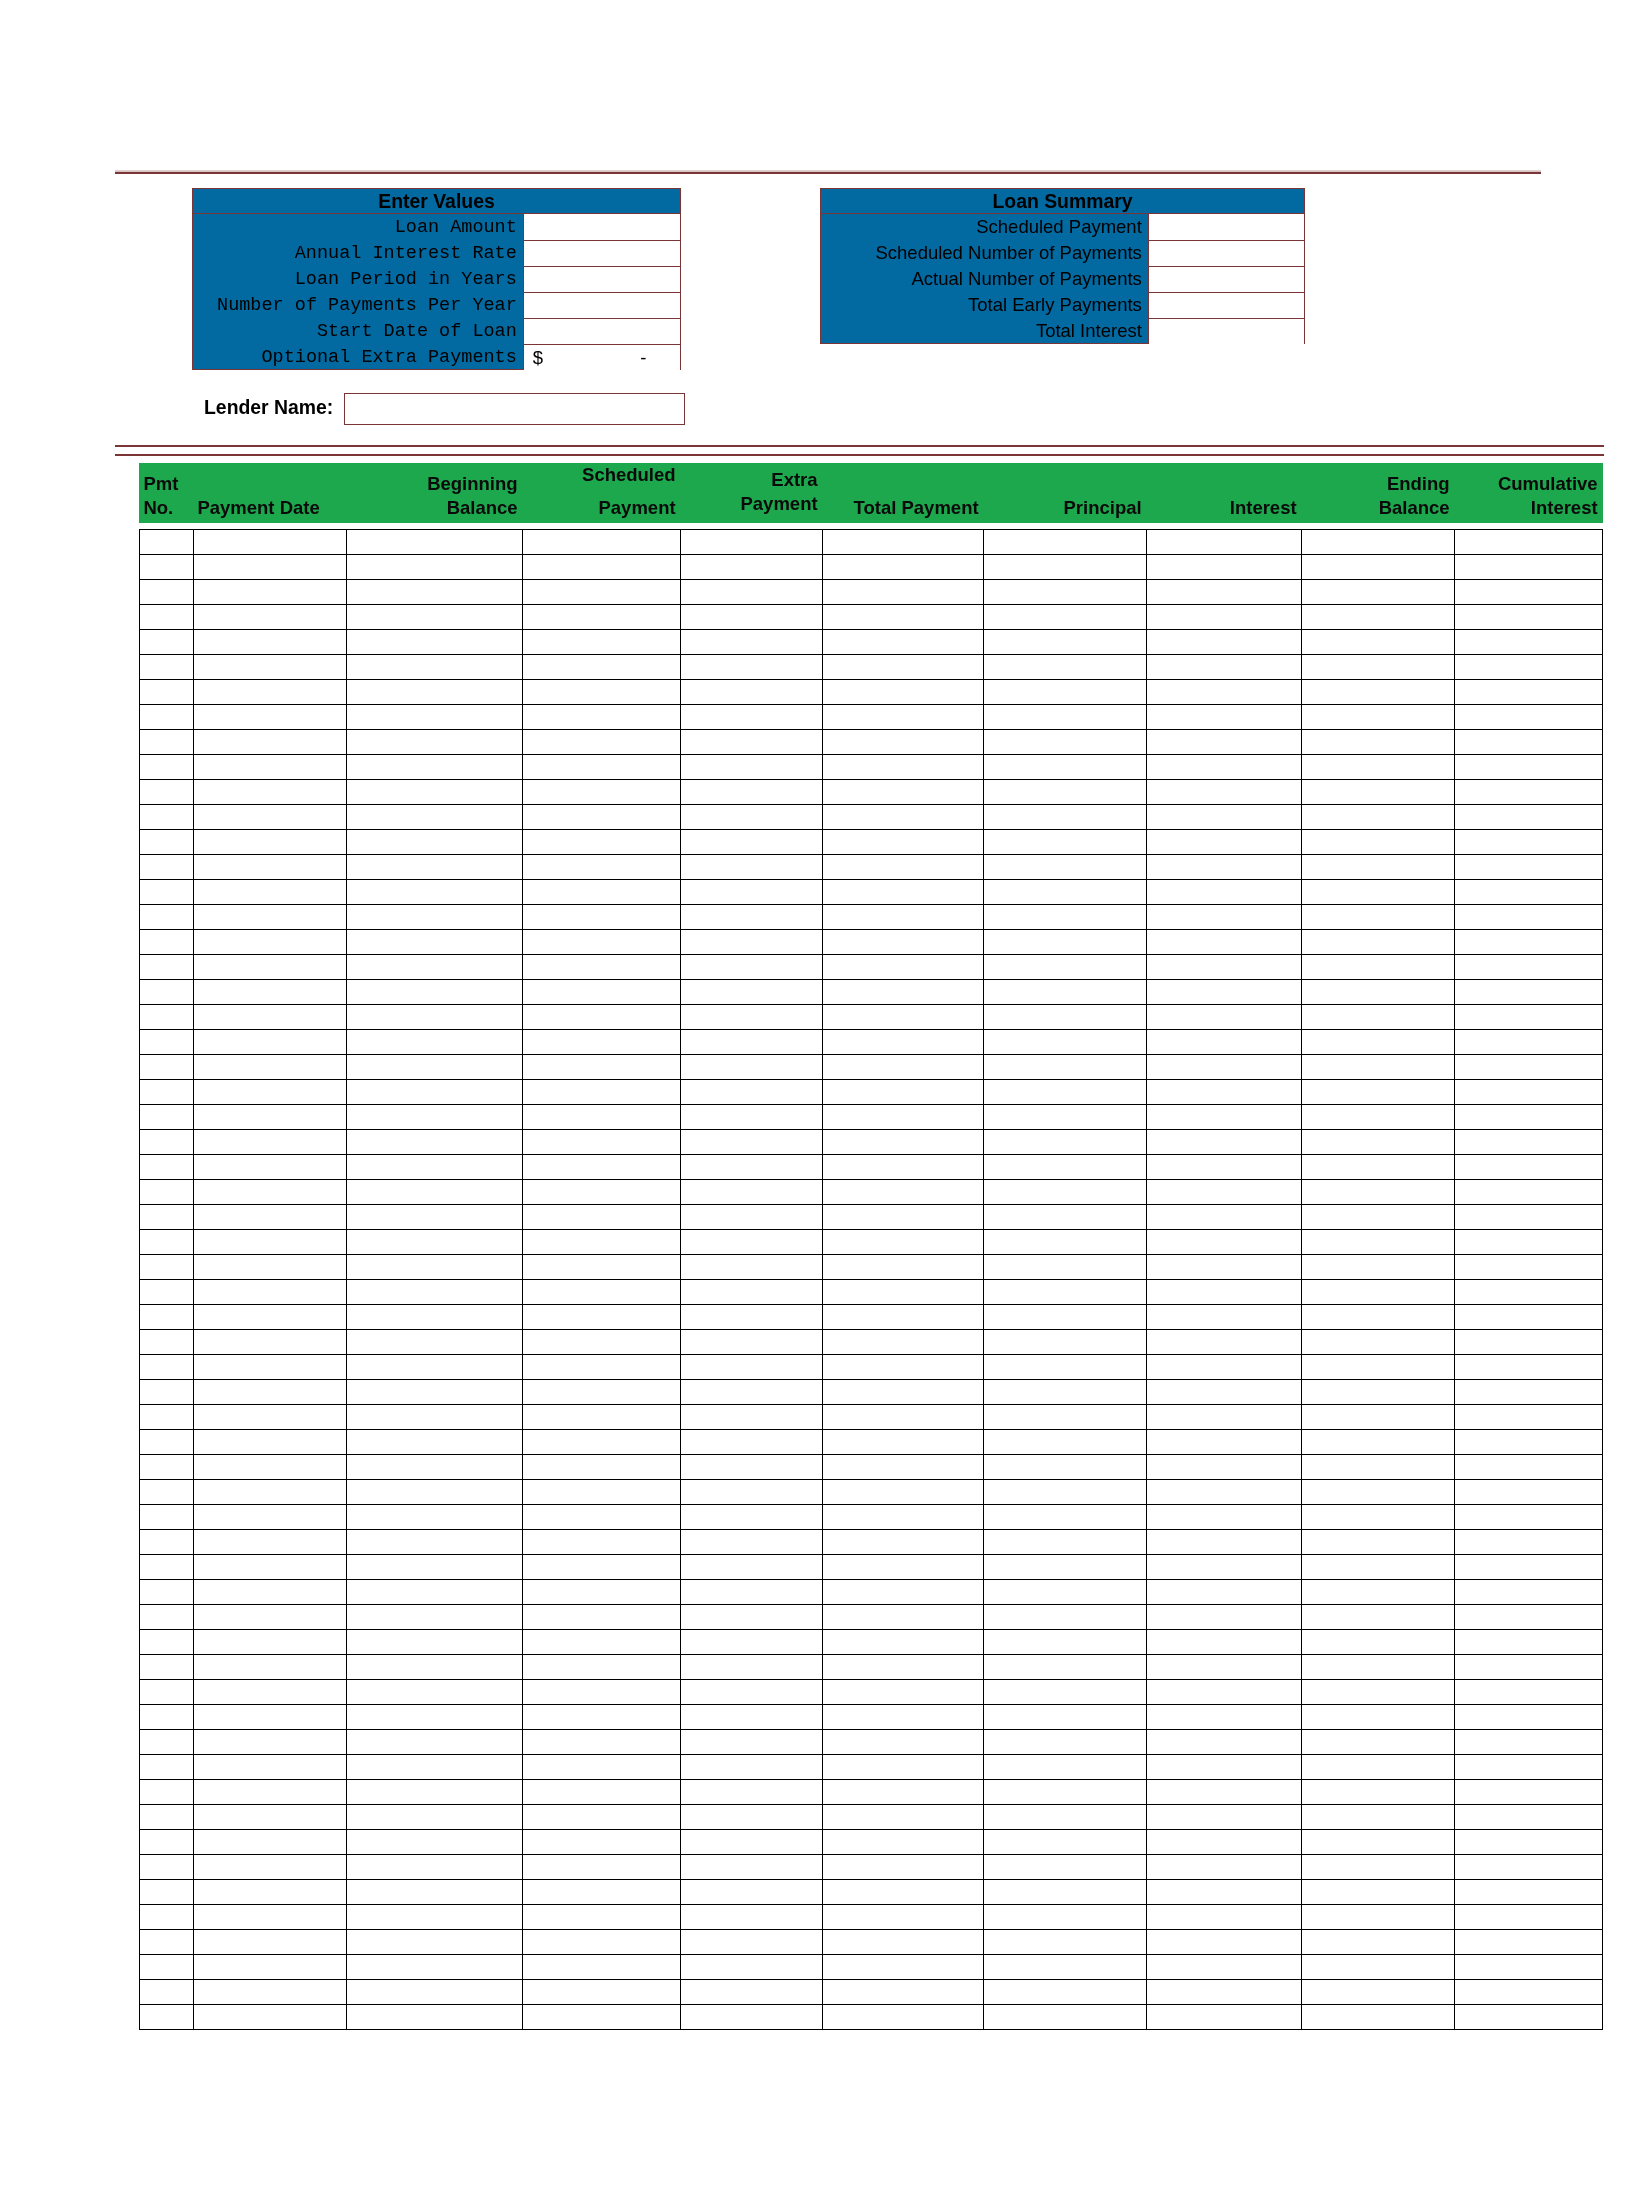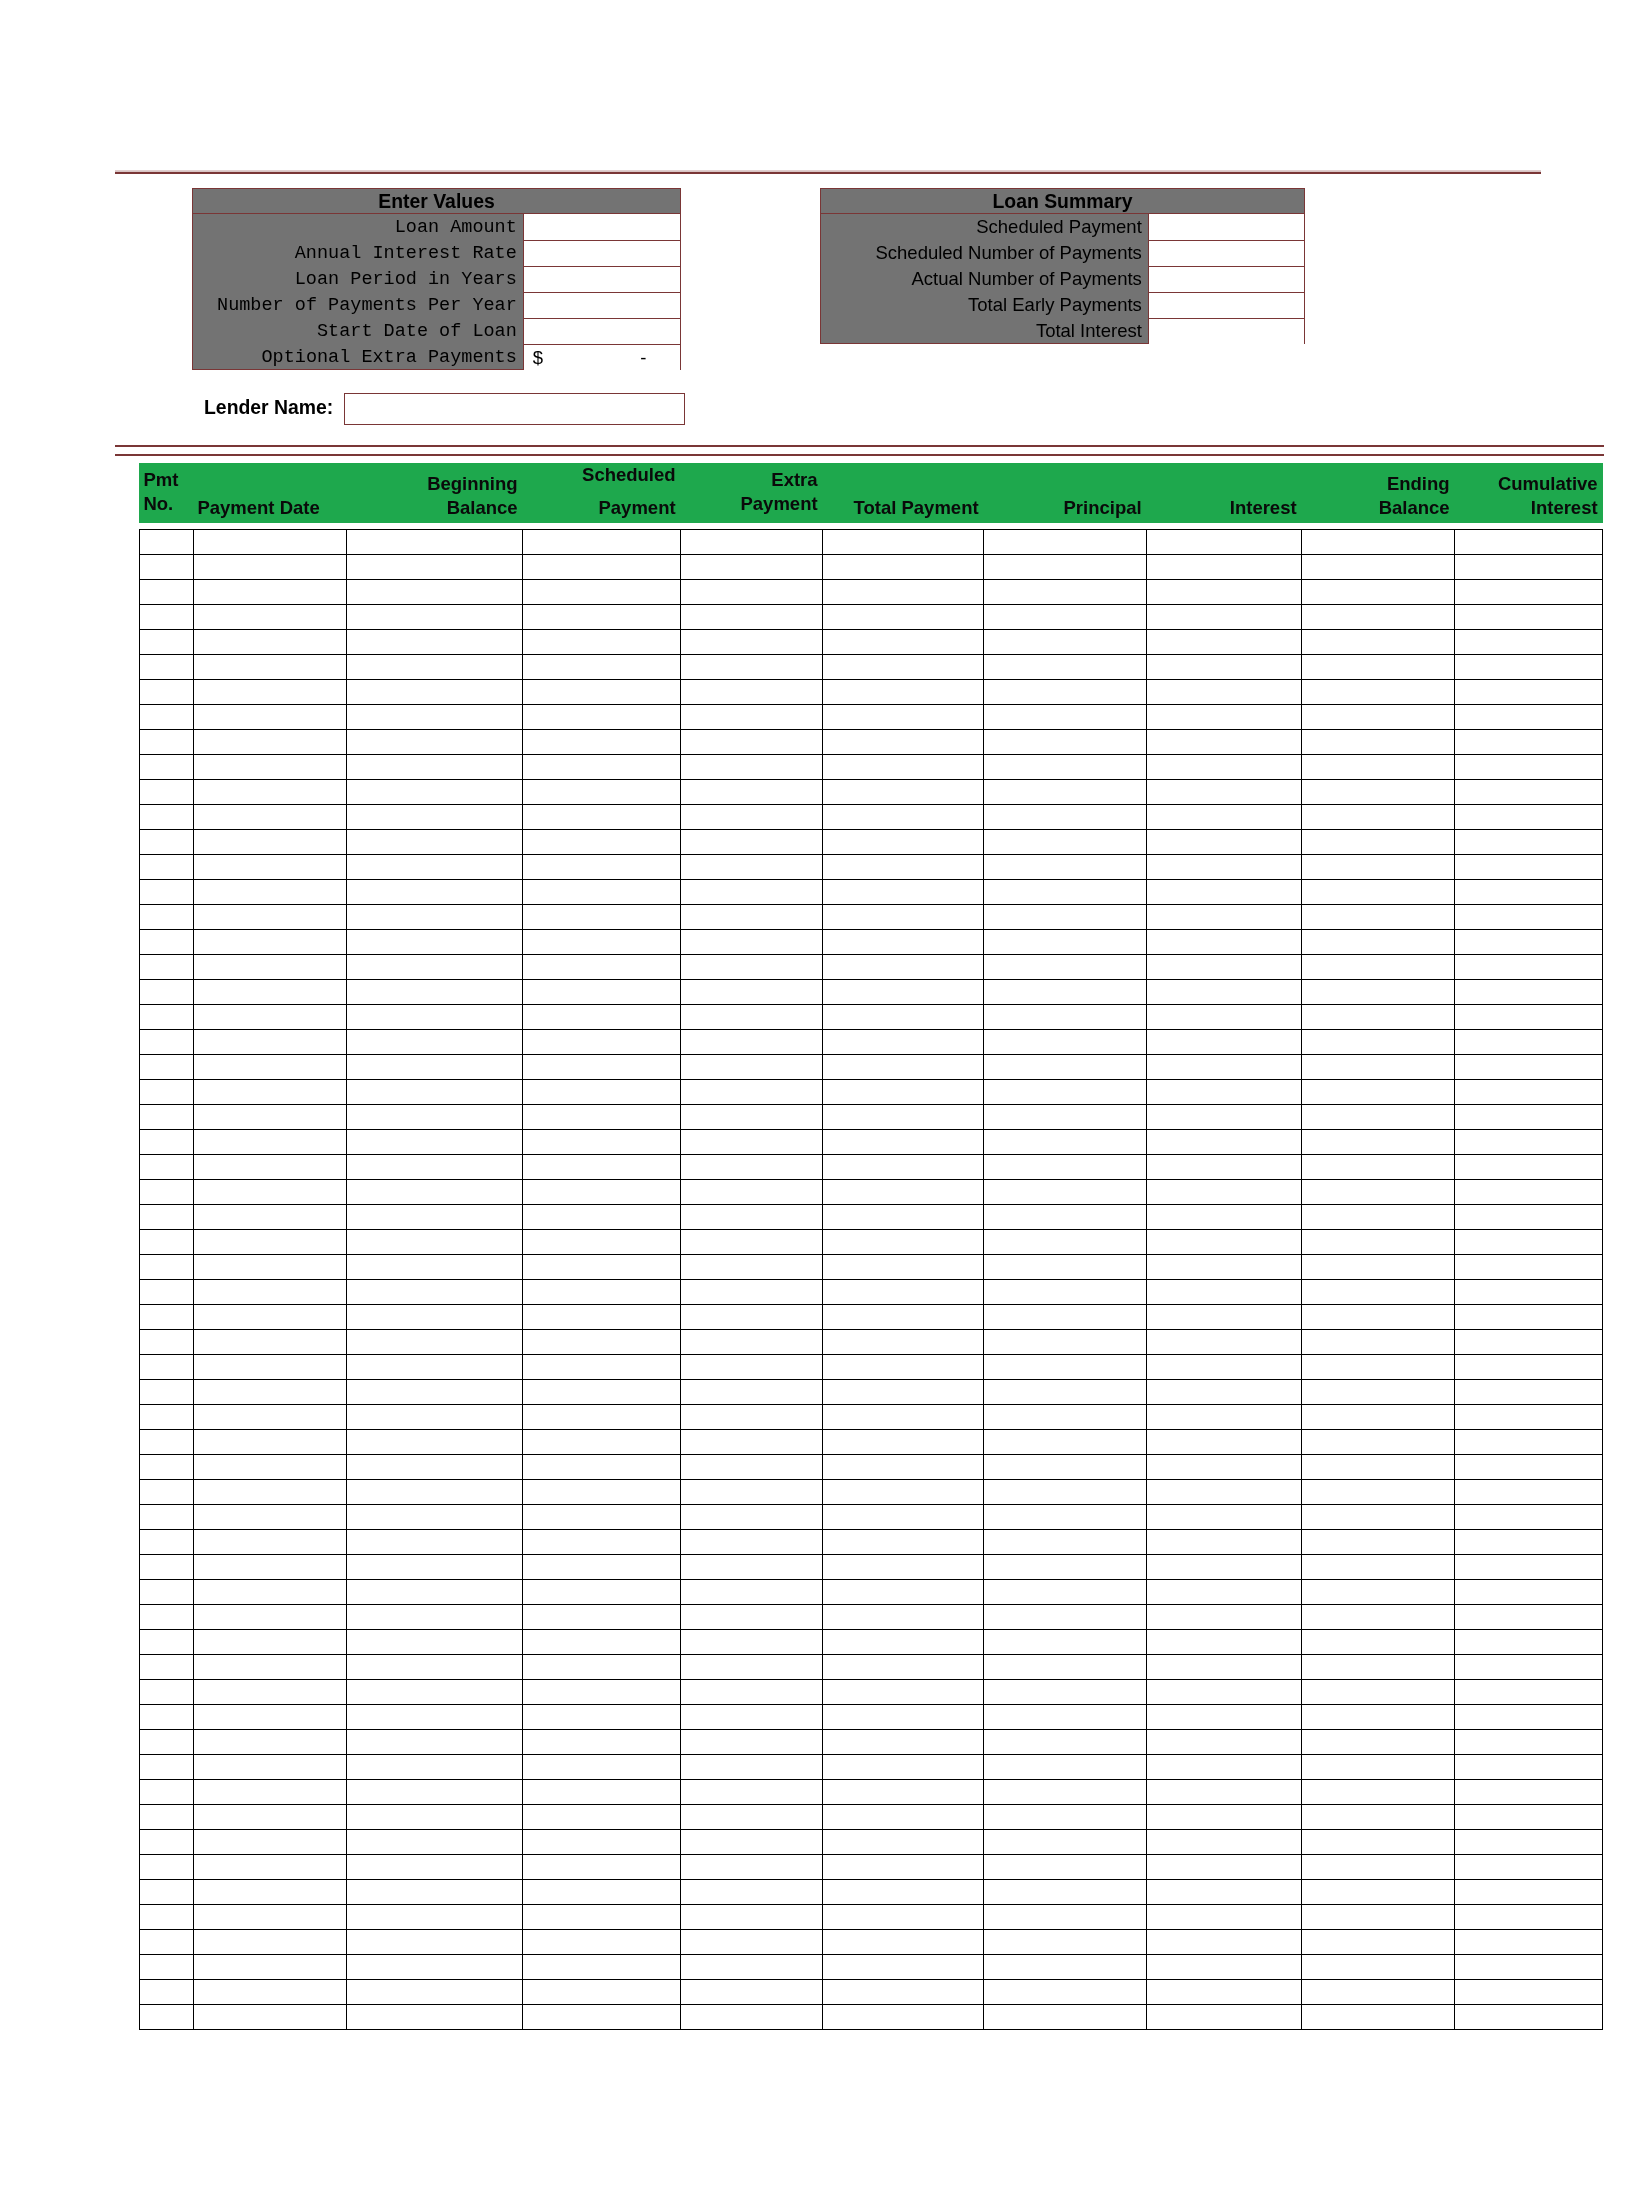--- a/index.html
+++ b/index.html
@@ -17,21 +17,21 @@
     font-size: 29px; font-weight: bold; letter-spacing: 0.4px;
   }
 
   
   .rule { position: absolute; background: #7a3636; height: 1.8px; }
   .rule-title { left: 115px; top: 172px; width: 1426px; box-shadow: 0 -1.8px 0 #d9c4c4; }
   .rule-a { left: 115px; top: 445px; width: 1489px; }
   .rule-b { left: 115px; top: 454px; width: 1489px; }
 
   
-  .box { position: absolute; border: 1.8px solid #7a3636; background: #737373; }
+  .box { position: absolute; border: 1.8px solid #7a3636; background: #0369a1; }
   .box-enter { left: 192px; top: 188px; width: 489px; height: 182px; }
   .box-summary { left: 820px; top: 188px; width: 485px; height: 156px; }
   .box-title {
     height: 25px; line-height: 25px; text-align: center;
     font-weight: bold; font-size: 19.4px; border-bottom: 1.8px solid #7a3636;
   }
   .field-row { display: flex; height: 26px; }
   .box-summary .field-row { height: 26px; }
   .field-label {
     flex: 0 0 auto; text-align: right; font-size: 18.5px;
@@ -147,21 +147,21 @@
       </div>
   </section>
 
   <span class="lender-label">Lender Name:</span>
   <span class="lender-input"></span>
 
   <div class="rule rule-a"></div>
   <div class="rule rule-b"></div>
 
   <div class="sched-header" id="sched-header">
-      <div class="hcell align-left" style="width: 54px; justify-content: center;">
+      <div class="hcell align-left" style="width: 54px;">
         <span>Pmt</span>
         <span>No.</span>
       </div>
       <div class="hcell align-left" style="width: 153px;">
         <span>Payment Date</span>
       </div>
       <div class="hcell align-right" style="width: 176px;">
         <span>Beginning</span>
         <span>Balance</span>
       </div>

